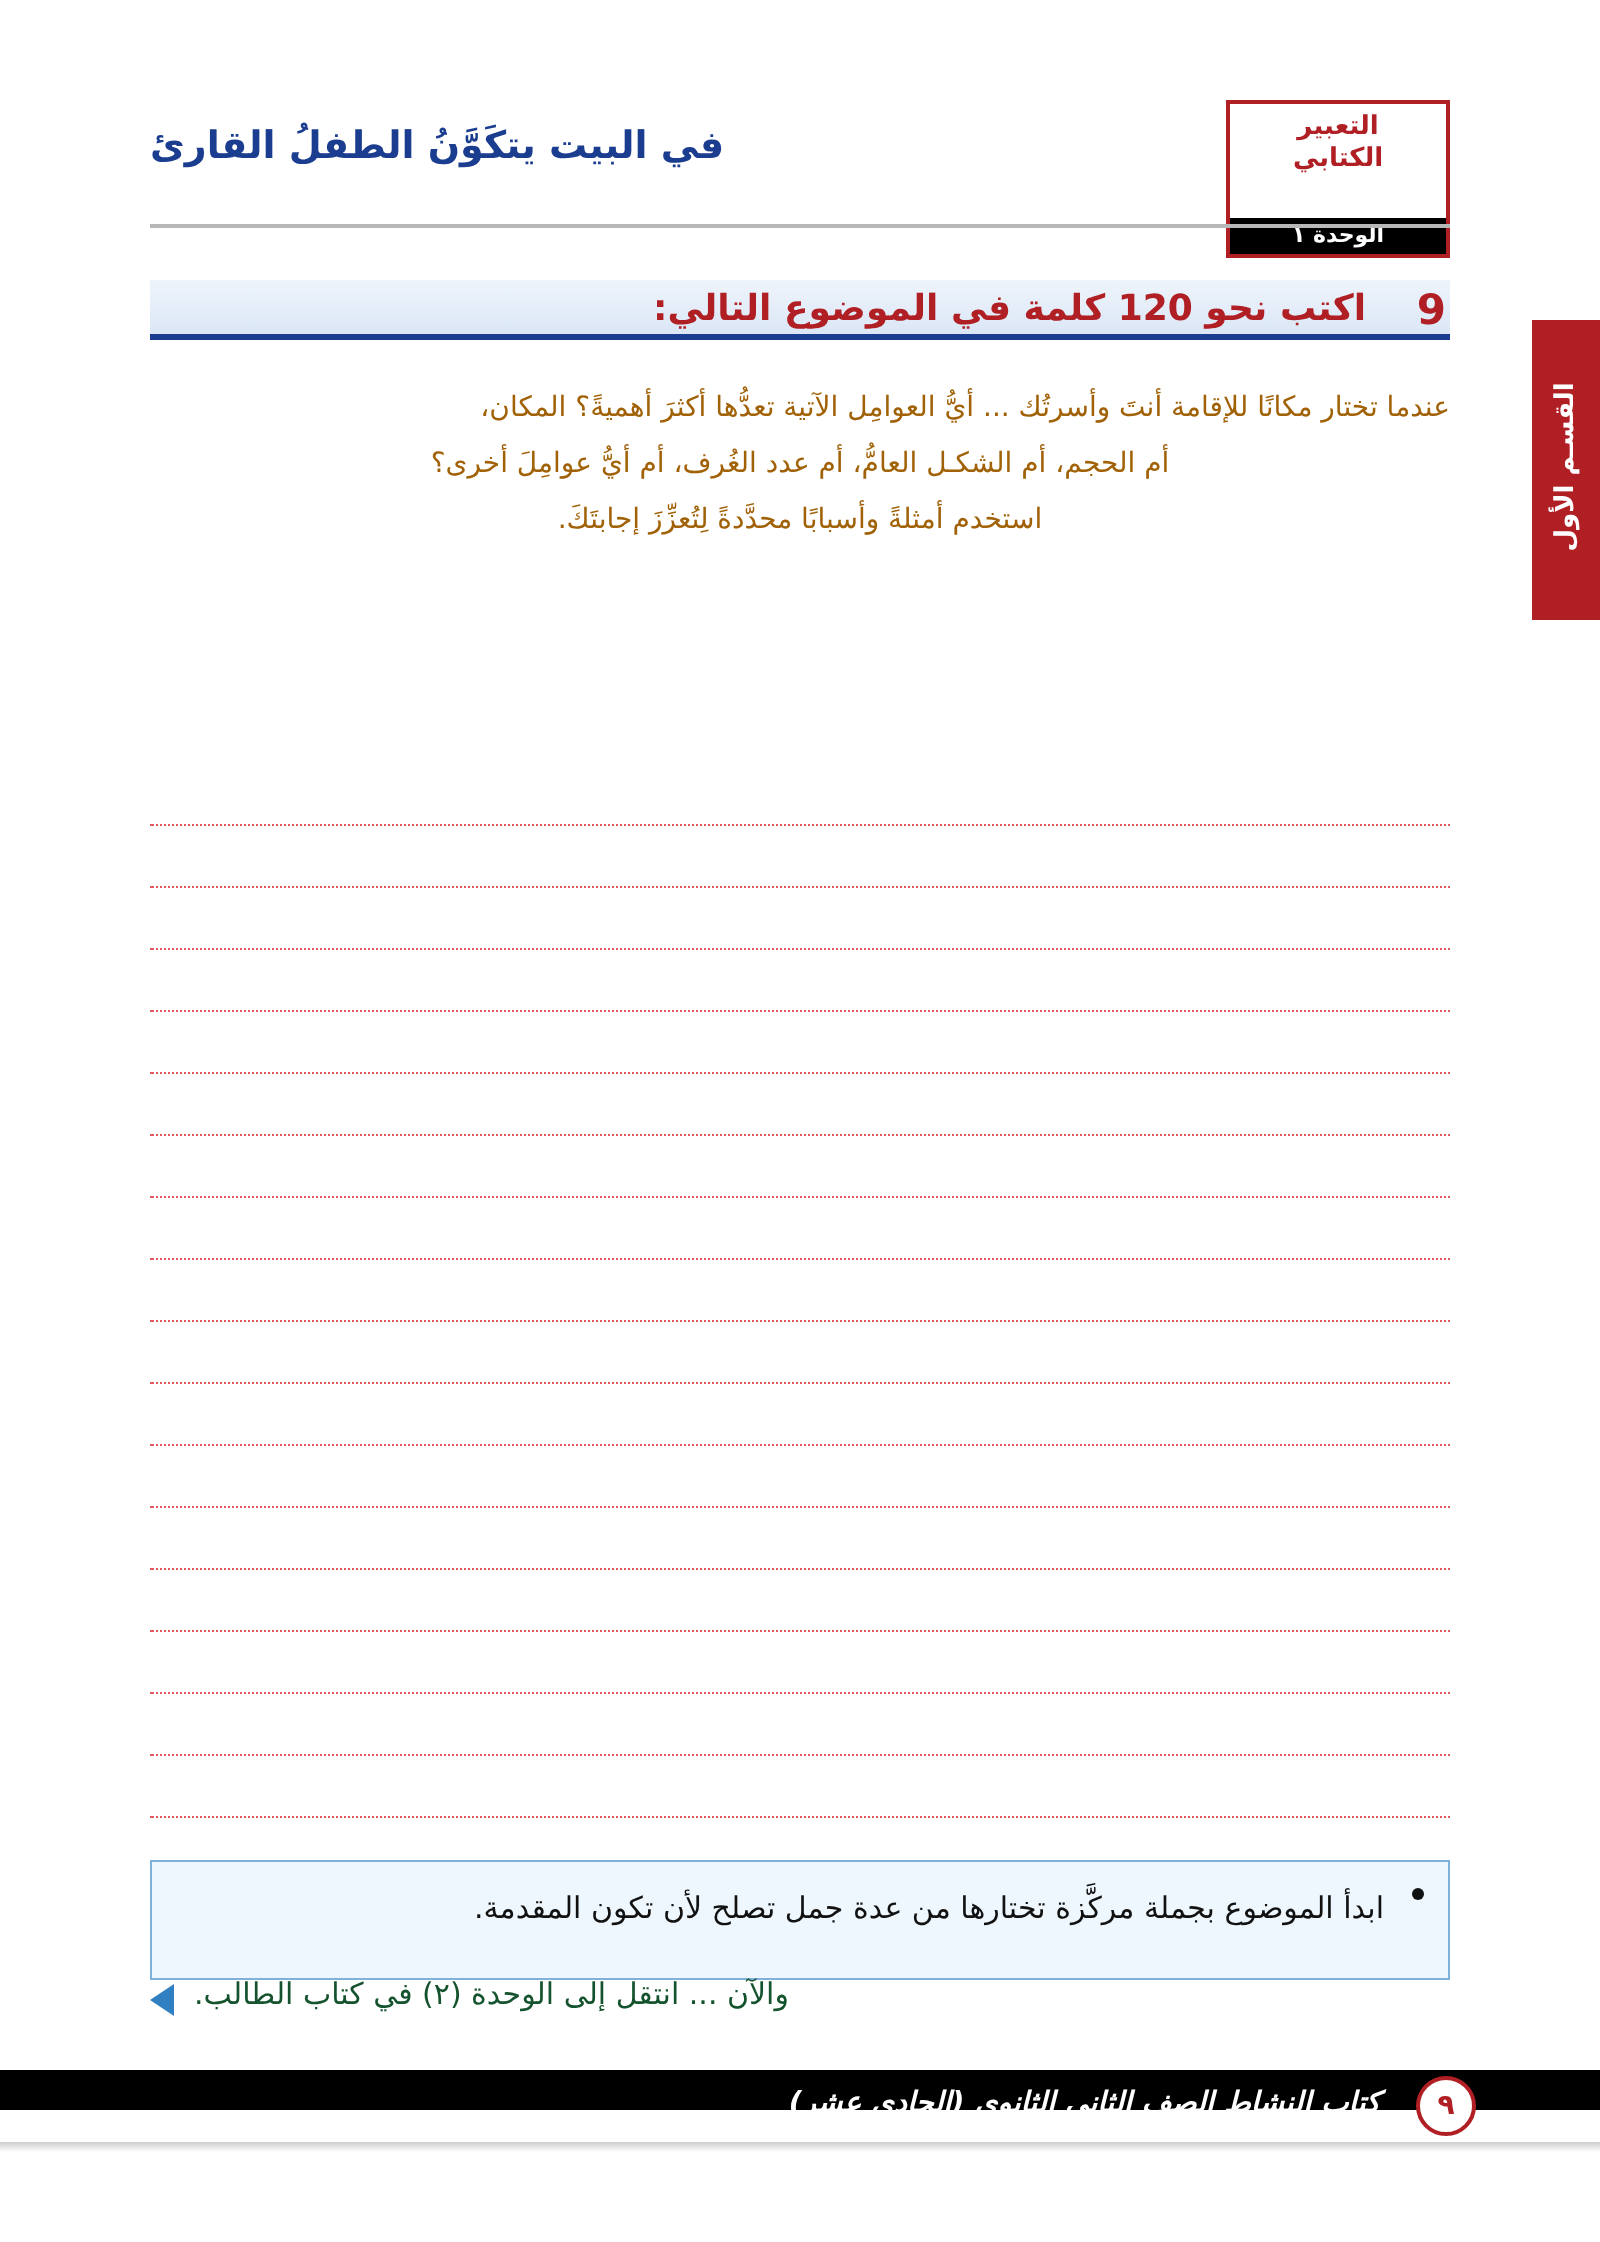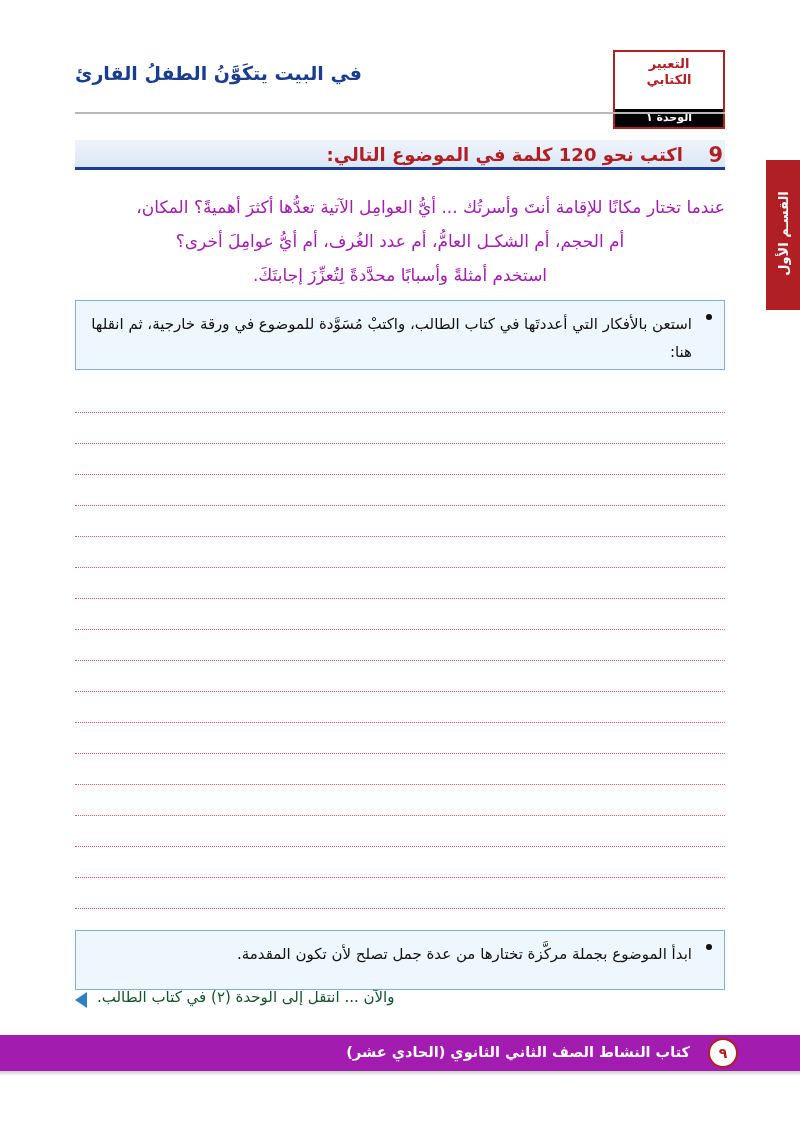--- a/index.html
+++ b/index.html
@@ -139,23 +139,23 @@
     color: #b01f24;
     line-height: 28px;
   }
 
   
   .prompt {
     position: absolute;
     top: 190px;
     right: 75px;
     left: 75px;
-    font-size: 17px;
+    font-size: 14px;
     line-height: 2.0;
-    color: #a21caf;
+    color: #a16207;
     text-align: right;
     direction: rtl;
   }
   .prompt div { white-space: nowrap; }
   .prompt .ln2 { text-align: center; }
   .prompt .ln3 { text-align: center; }
 
   
   .note-box {
     position: absolute;
@@ -253,22 +253,23 @@
     color: #14532d;
     white-space: nowrap;
   }
 
   
   .footer-bar {
     position: absolute;
     left: 0;
     right: 0;
     top: 1035px;
-    height: 36px;
-    background: #a21caf;
+    height: 20px;
+    background: #000000;
+    font-style: italic;
   }
   .footer-bar .f-text {
     position: absolute;
     right: 110px;
     top: 9px;
     color: #ffffff;
     font-size: 14.5px;
     font-weight: bold;
     direction: rtl;
   }
@@ -320,24 +321,20 @@
     <div class="q-num">9</div>
     <div class="q-text">اكتب نحو 120 كلمة في الموضوع التالي:</div>
   </div>
 
   <div class="prompt">
     <div class="ln1">عندما تختار مكانًا للإقامة أنتَ وأسرتُك ... أيُّ العوامِل الآتية تعدُّها أكثرَ أهميةً؟ المكان،</div>
     <div class="ln2">أم الحجم، أم الشكـل العامُّ، أم عدد الغُرف، أم أيُّ عوامِلَ أخرى؟</div>
     <div class="ln3">استخدم أمثلةً وأسبابًا محدَّدةً لِتُعزِّزَ إجابتَكَ.</div>
   </div>
 
-  <div class="note-box" id="note-top">
-    <span class="bullet"></span>
-    <div class="note-text">استعن بالأفكار التي أعددتَها في كتاب الطالب، واكتبْ مُسَوَّدة للموضوع في ورقة خارجية، ثم انقلها هنا:</div>
-  </div>
 
   <div class="lines">
     <div class="line"></div>
     <div class="line"></div>
     <div class="line"></div>
     <div class="line"></div>
     <div class="line"></div>
     <div class="line"></div>
     <div class="line"></div>
     <div class="line"></div>

